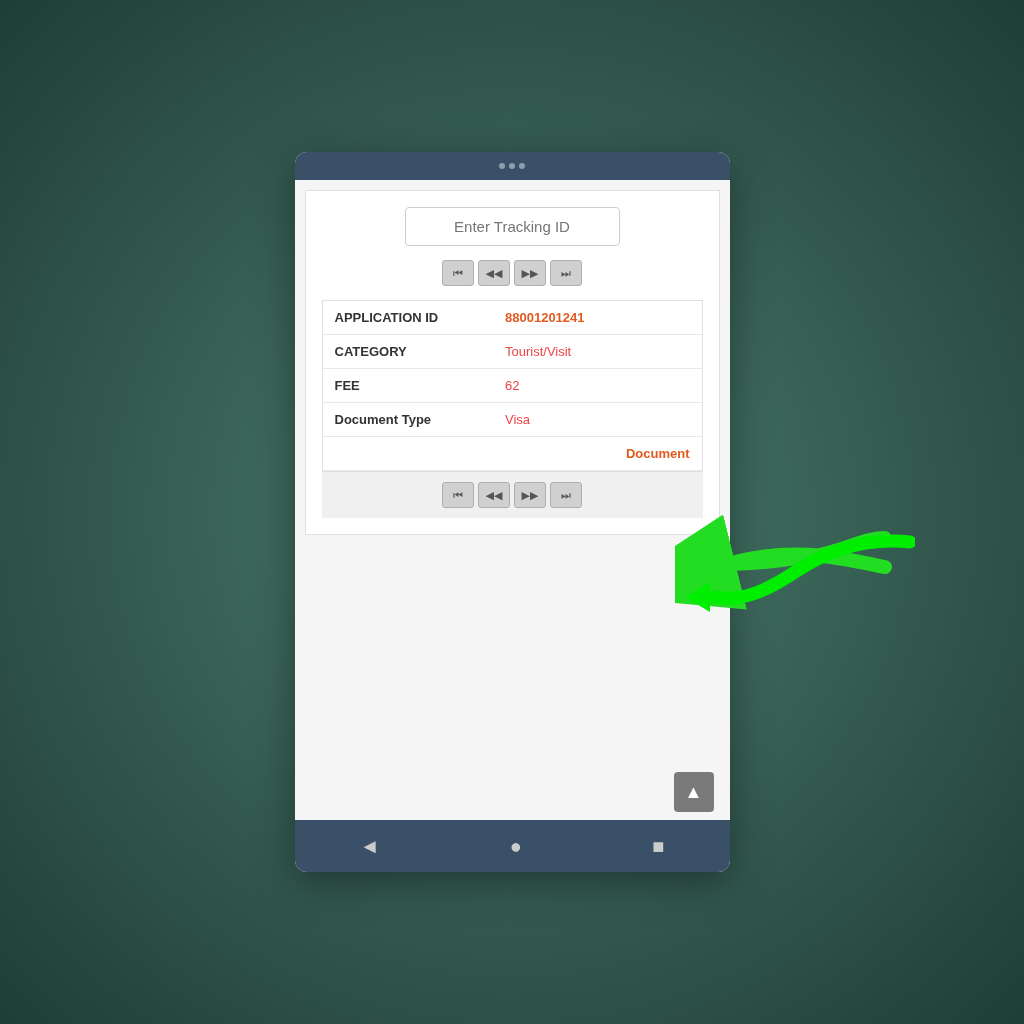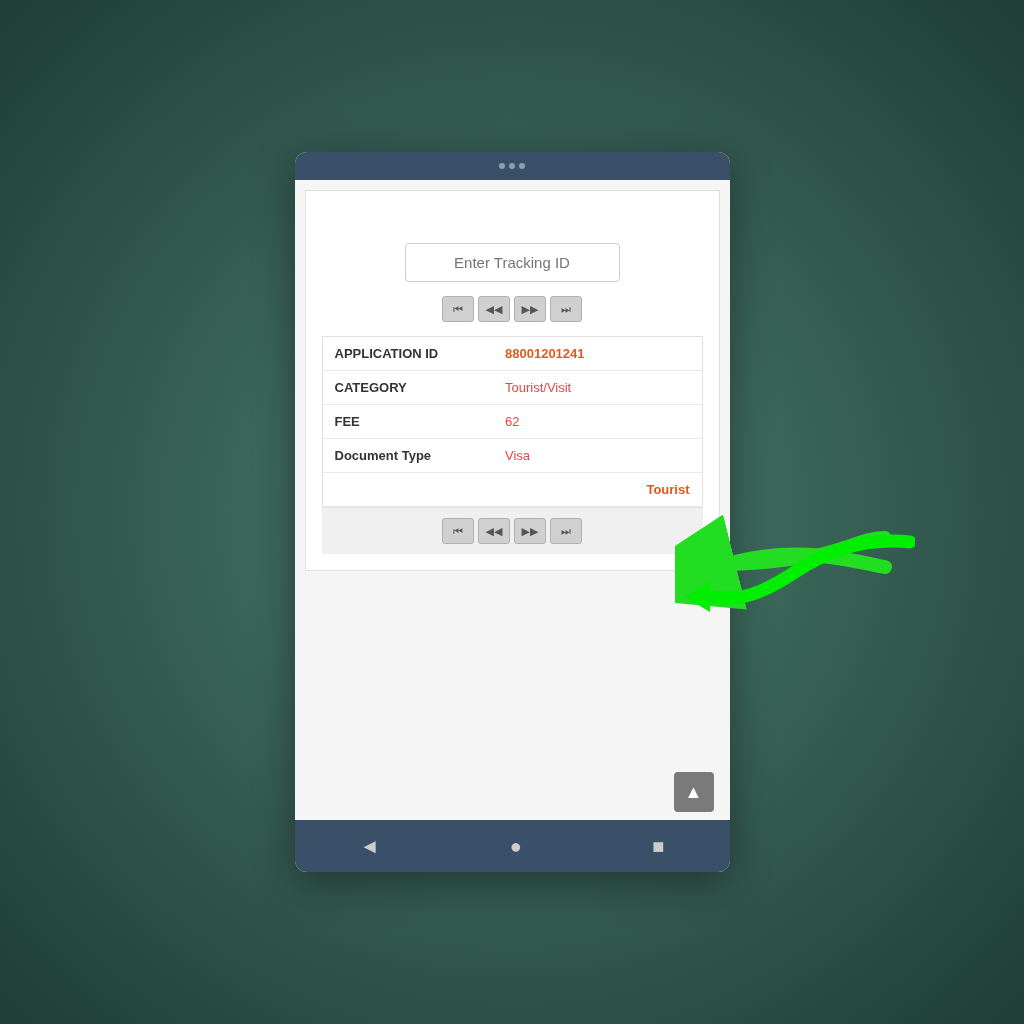--- a/index.html
+++ b/index.html
@@ -71,21 +71,20 @@
 
     .tracking-input {
       border: 1px solid #cccccc;
       border-radius: 4px;
       padding: 10px 16px;
       font-size: 15px;
       color: #aaaaaa;
       width: 215px;
       text-align: center;
       background: #ffffff;
-      margin-top: 36px;
     }
 
     .pagination-bar {
       display: flex;
       justify-content: center;
       gap: 4px;
       margin-bottom: 14px;
     }
 
     .page-btn {
@@ -250,21 +249,21 @@
             </tr>
             <tr>
               <td class="label-cell">FEE</td>
               <td class="value-cell">62</td>
             </tr>
             <tr>
               <td class="label-cell mixed-case">Document Type</td>
               <td class="value-cell">Visa</td>
             </tr>
             <tr class="download-row">
-              <td colspan="2" class="download-link">Tourist</td>
+              <td colspan="2" class="download-link">Document</td>
             </tr>
           </tbody>
         </table>
 
         <div class="pagination-bottom">
           <div class="page-btn">⏮</div>
           <div class="page-btn">◀◀</div>
           <div class="page-btn">▶▶</div>
           <div class="page-btn">⏭</div>
         </div>

